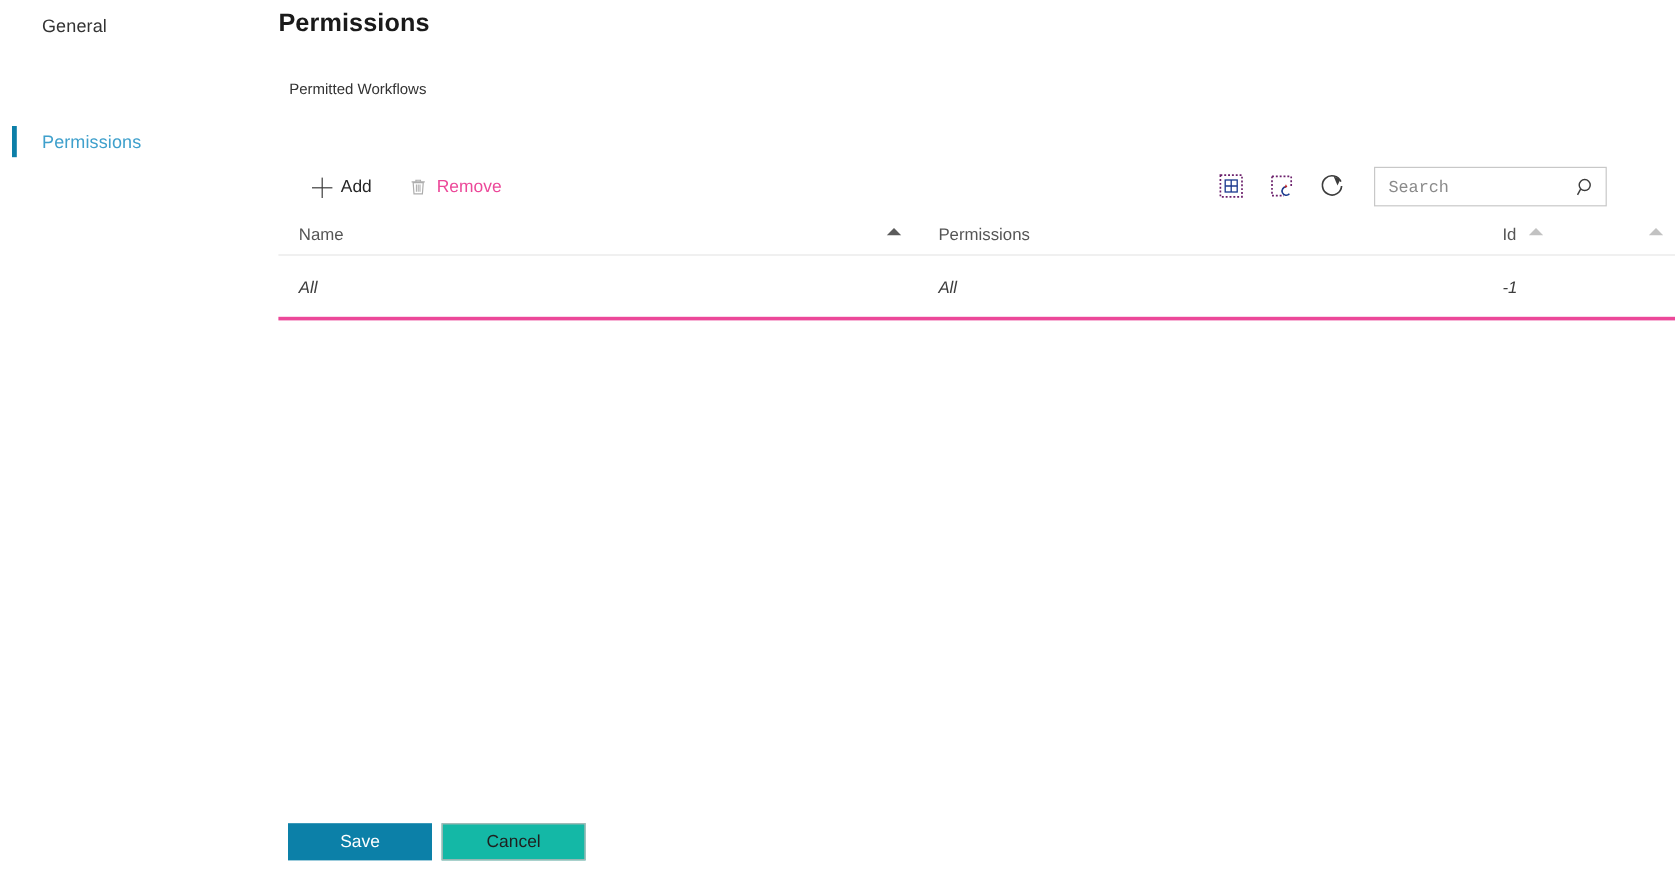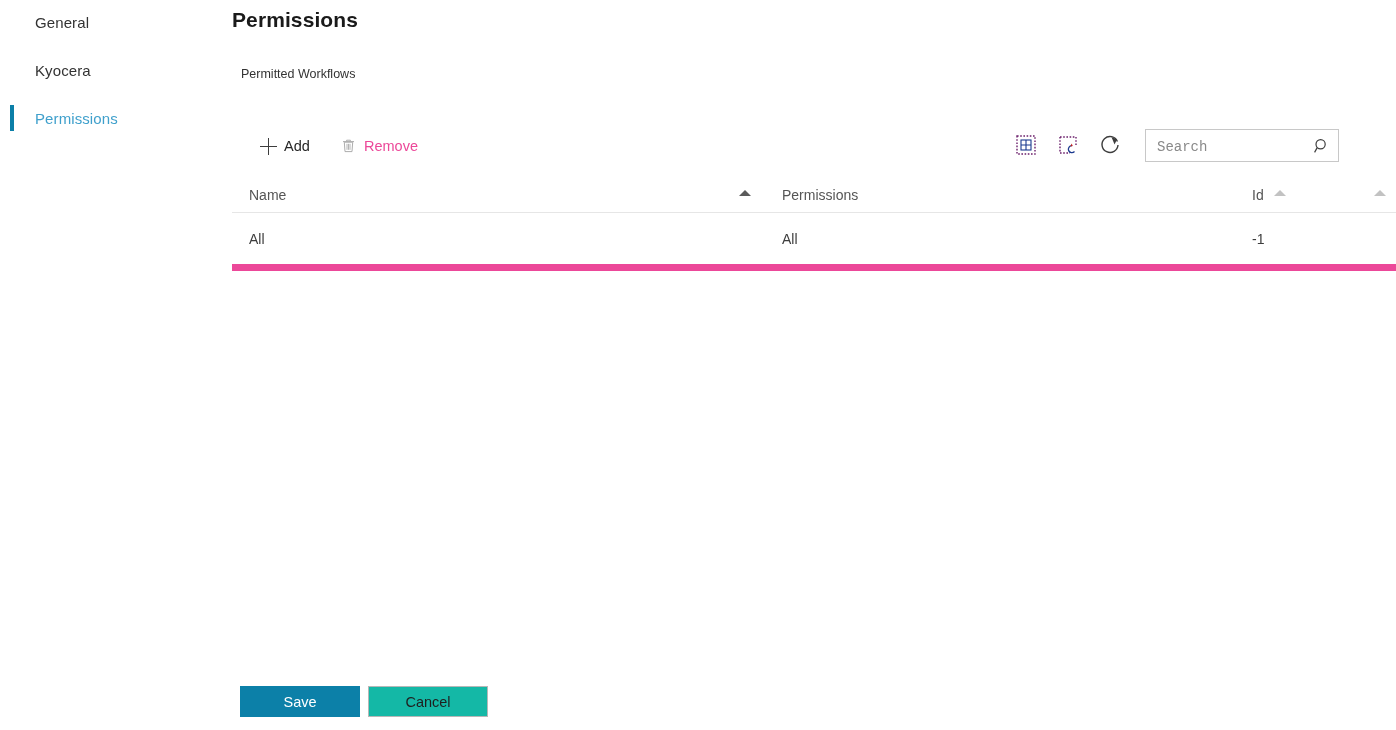--- a/index.html
+++ b/index.html
@@ -77,21 +77,21 @@
     left: 9px;
     top: 67px;
     font-size: 12.5px;
     color: #333333;
   }
 
   
   #grid-toolbar {
     position: absolute;
     left: 0;
-    top: 128px;
+    top: 138px;
     width: 1164px;
     height: 38px;
   }
   .tb-btn {
     position: absolute;
     display: flex;
     align-items: center;
     height: 30px;
     cursor: pointer;
     user-select: none;
@@ -186,21 +186,22 @@
     width: 1164px;
   }
   .grid-header {
     position: relative;
     height: 32px;
     border-bottom: 1px solid #e6e6e6;
   }
   .grid-row {
     position: relative;
     height: 51px;
-    border-bottom: 7px solid #ec4899;
+    border-bottom: 3px solid #ec4899;
+    font-style: italic;
   }
   .cell {
     position: absolute;
     top: 0;
     height: 100%;
     display: flex;
     align-items: center;
     font-size: 14px;
     white-space: nowrap;
   }
@@ -262,24 +263,20 @@
 </head>
 <body>
 
 <div id="sidebar">
 
   <div class="nav-item" id="nav-0" style="top:6px;">
     <div class="nav-accent"></div>
     <div class="nav-label">General</div>
   </div>
 
-  <div class="nav-item" id="nav-1" style="top:54px;">
-    <div class="nav-accent"></div>
-    <div class="nav-label">Kyocera</div>
-  </div>
 
   <div class="nav-item selected" id="nav-2" style="top:102px;">
     <div class="nav-accent"></div>
     <div class="nav-label">Permissions</div>
   </div>
 
 </div>
 
 <div id="main">
 

